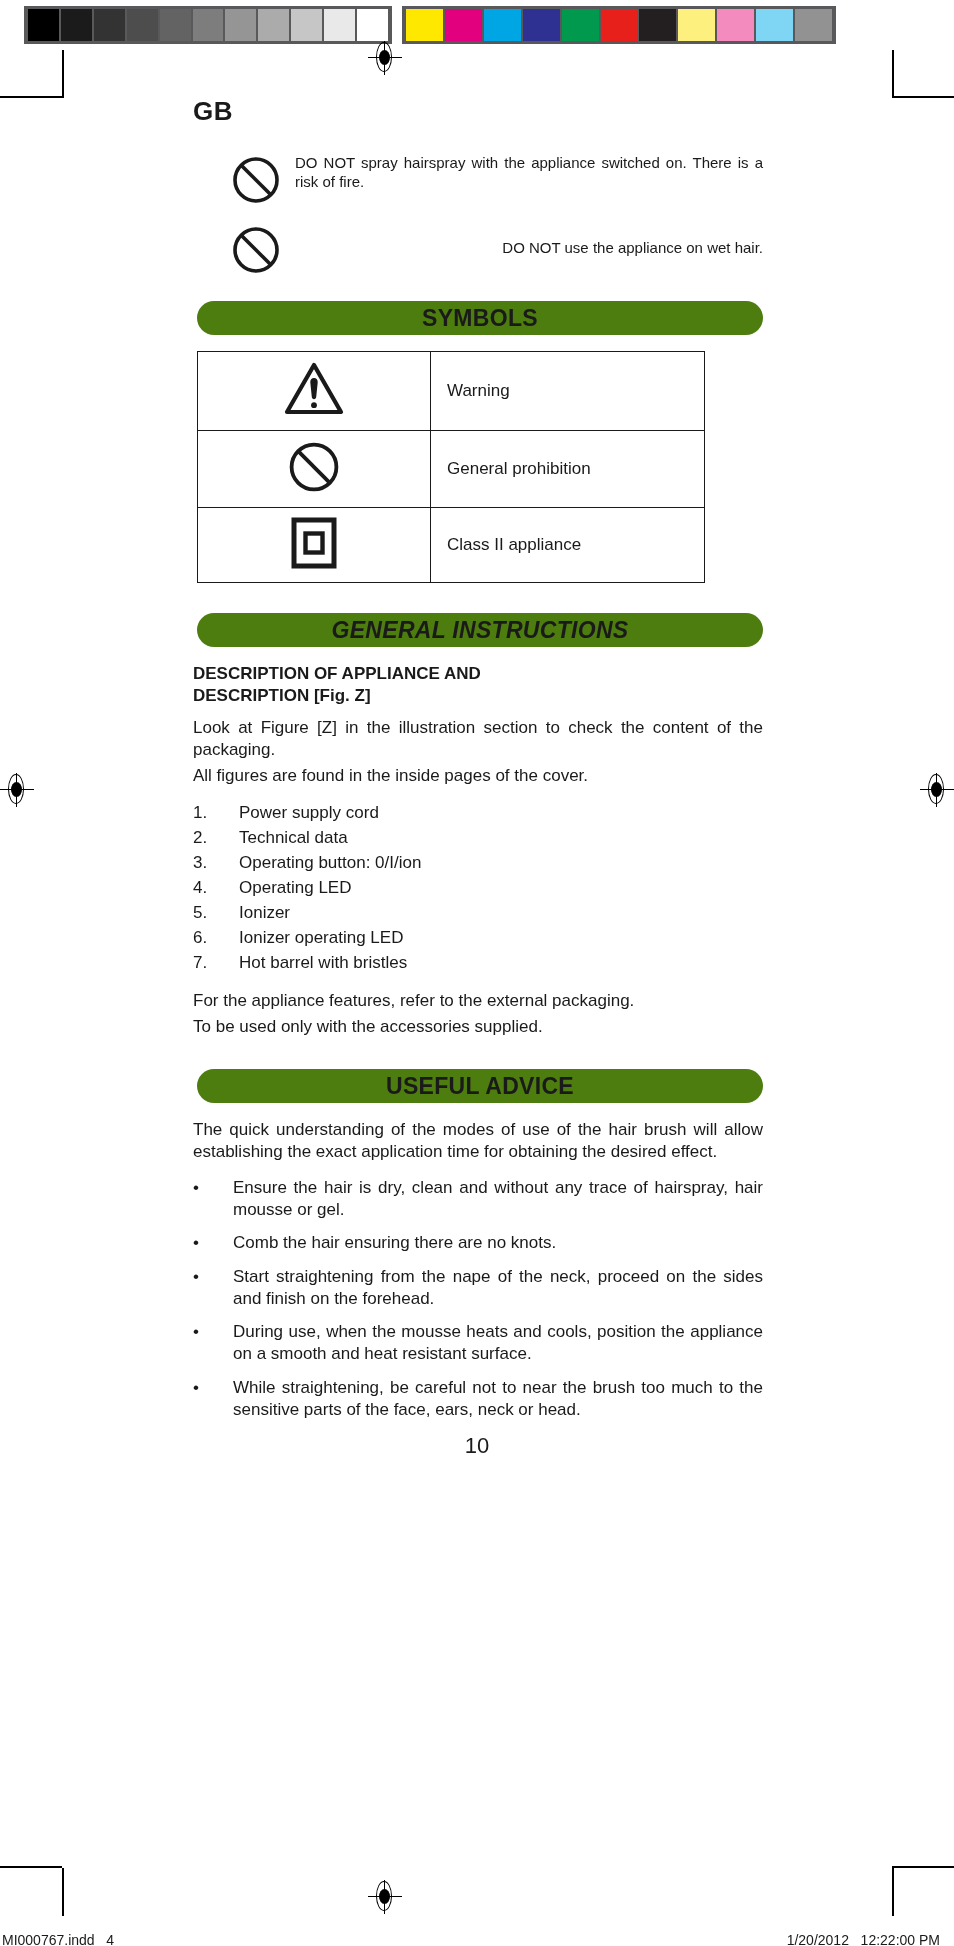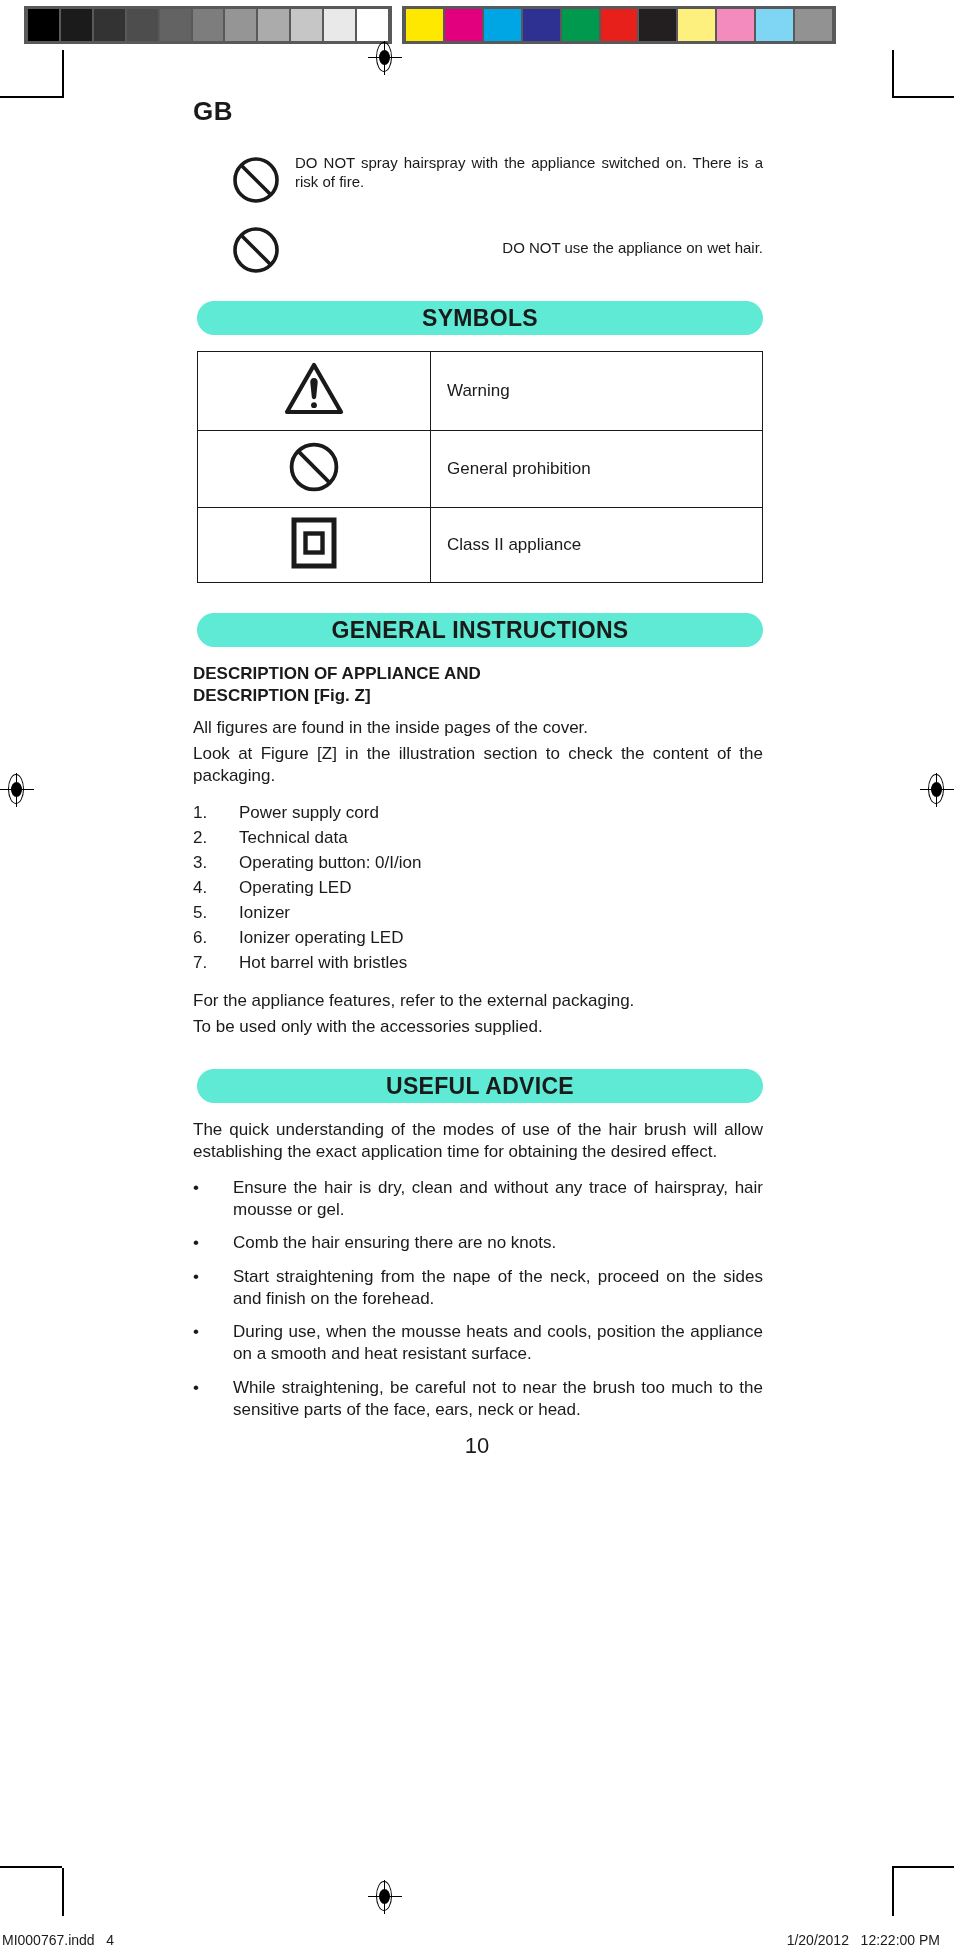--- a/index.html
+++ b/index.html
@@ -117,36 +117,36 @@
     text-align: justify;
     flex: 1 1 auto;
   }
   .notice.single .txt {
     text-align: right;
     padding-top: 15px;
   }
 
   
   .section-bar {
-    background: #5eead4;
+    background: #4d7c0f;
     border-radius: 18px;
     height: 34px;
     line-height: 34px;
     text-align: center;
     font-size: 23px;
     font-weight: bold;
     letter-spacing: 0.3px;
     margin: 22px 0 16px 6px;
     width: 566px;
   }
 
   
   .symbols-table {
     border-collapse: collapse;
-    width: 566px;
+    width: 508px;
     margin: 0 0 0 6px;
     table-layout: fixed;
     border-radius: 16px;
   }
   .symbols-table td {
     border: 1.4px solid #1a1a1a;
     vertical-align: middle;
   }
   .symbols-table td.icon-cell {
     width: 232px;
@@ -364,29 +364,29 @@
                 <rect x="3" y="3" width="40" height="46" fill="none" stroke="#1a1a1a" stroke-width="5"></rect>
                 <rect x="14.5" y="16.5" width="17" height="19" fill="none" stroke="#1a1a1a" stroke-width="4.4"></rect>
               </svg>
             </span>
           </td>
           <td class="label-cell">Class II appliance</td>
         </tr>
       </tbody>
     </table>
 
-    <div class="section-bar" style="margin-top:30px;">GENERAL INSTRUCTIONS</div>
+    <div class="section-bar" style="margin-top:30px;font-style:italic;">GENERAL INSTRUCTIONS</div>
 
     <div class="sub-head">
       <span>DESCRIPTION OF APPLIANCE AND</span><br>
       <span>DESCRIPTION [Fig. Z]</span>
     </div>
 
+    <div class="para">Look at Figure [Z] in the illustration section to check the content of the packaging.</div>
     <div class="para plain">All figures are found in the inside pages of the cover.</div>
-    <div class="para">Look at Figure [Z] in the illustration section to check the content of the packaging.</div>
 
     <ol class="parts-list" id="parts-list">
         <li>
           <span class="num">1.</span>
           <span>Power supply cord</span>
         </li>
         <li>
           <span class="num">2.</span>
           <span>Technical data</span>
         </li>

